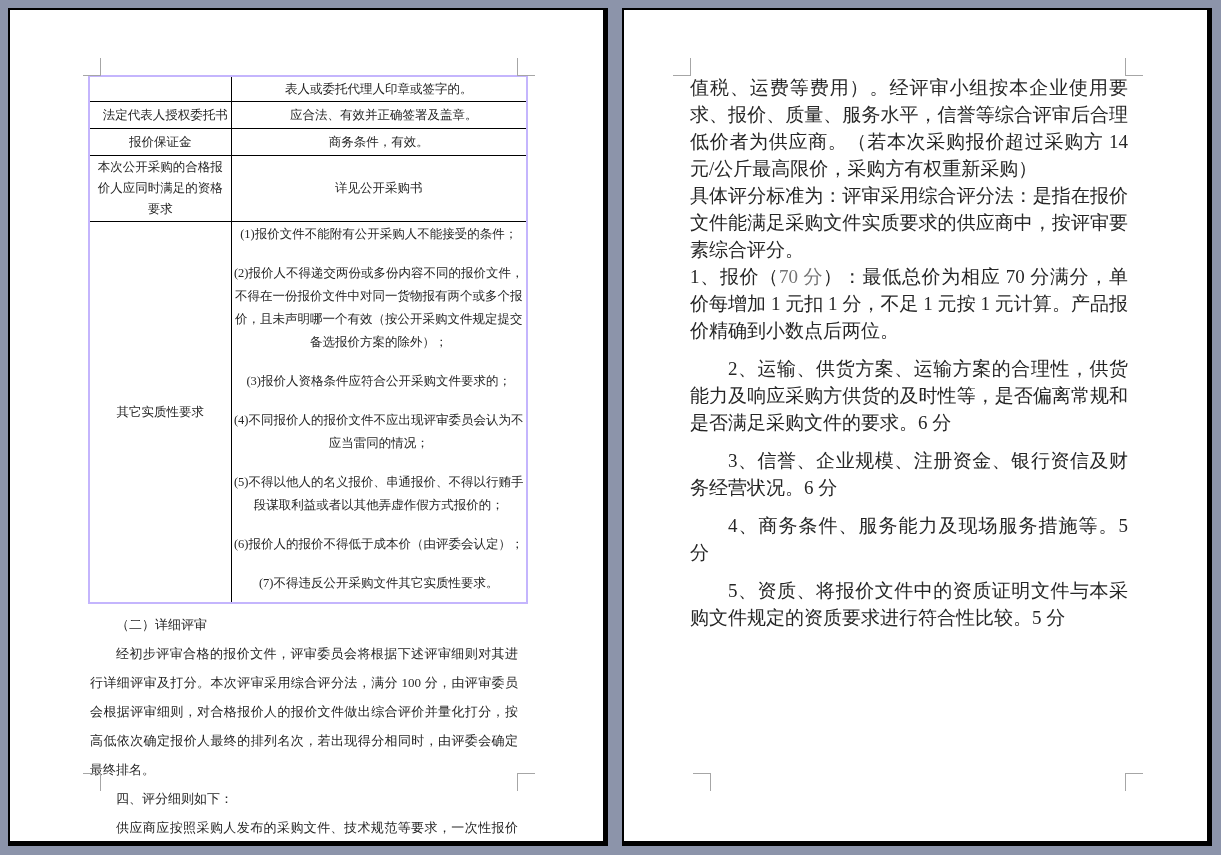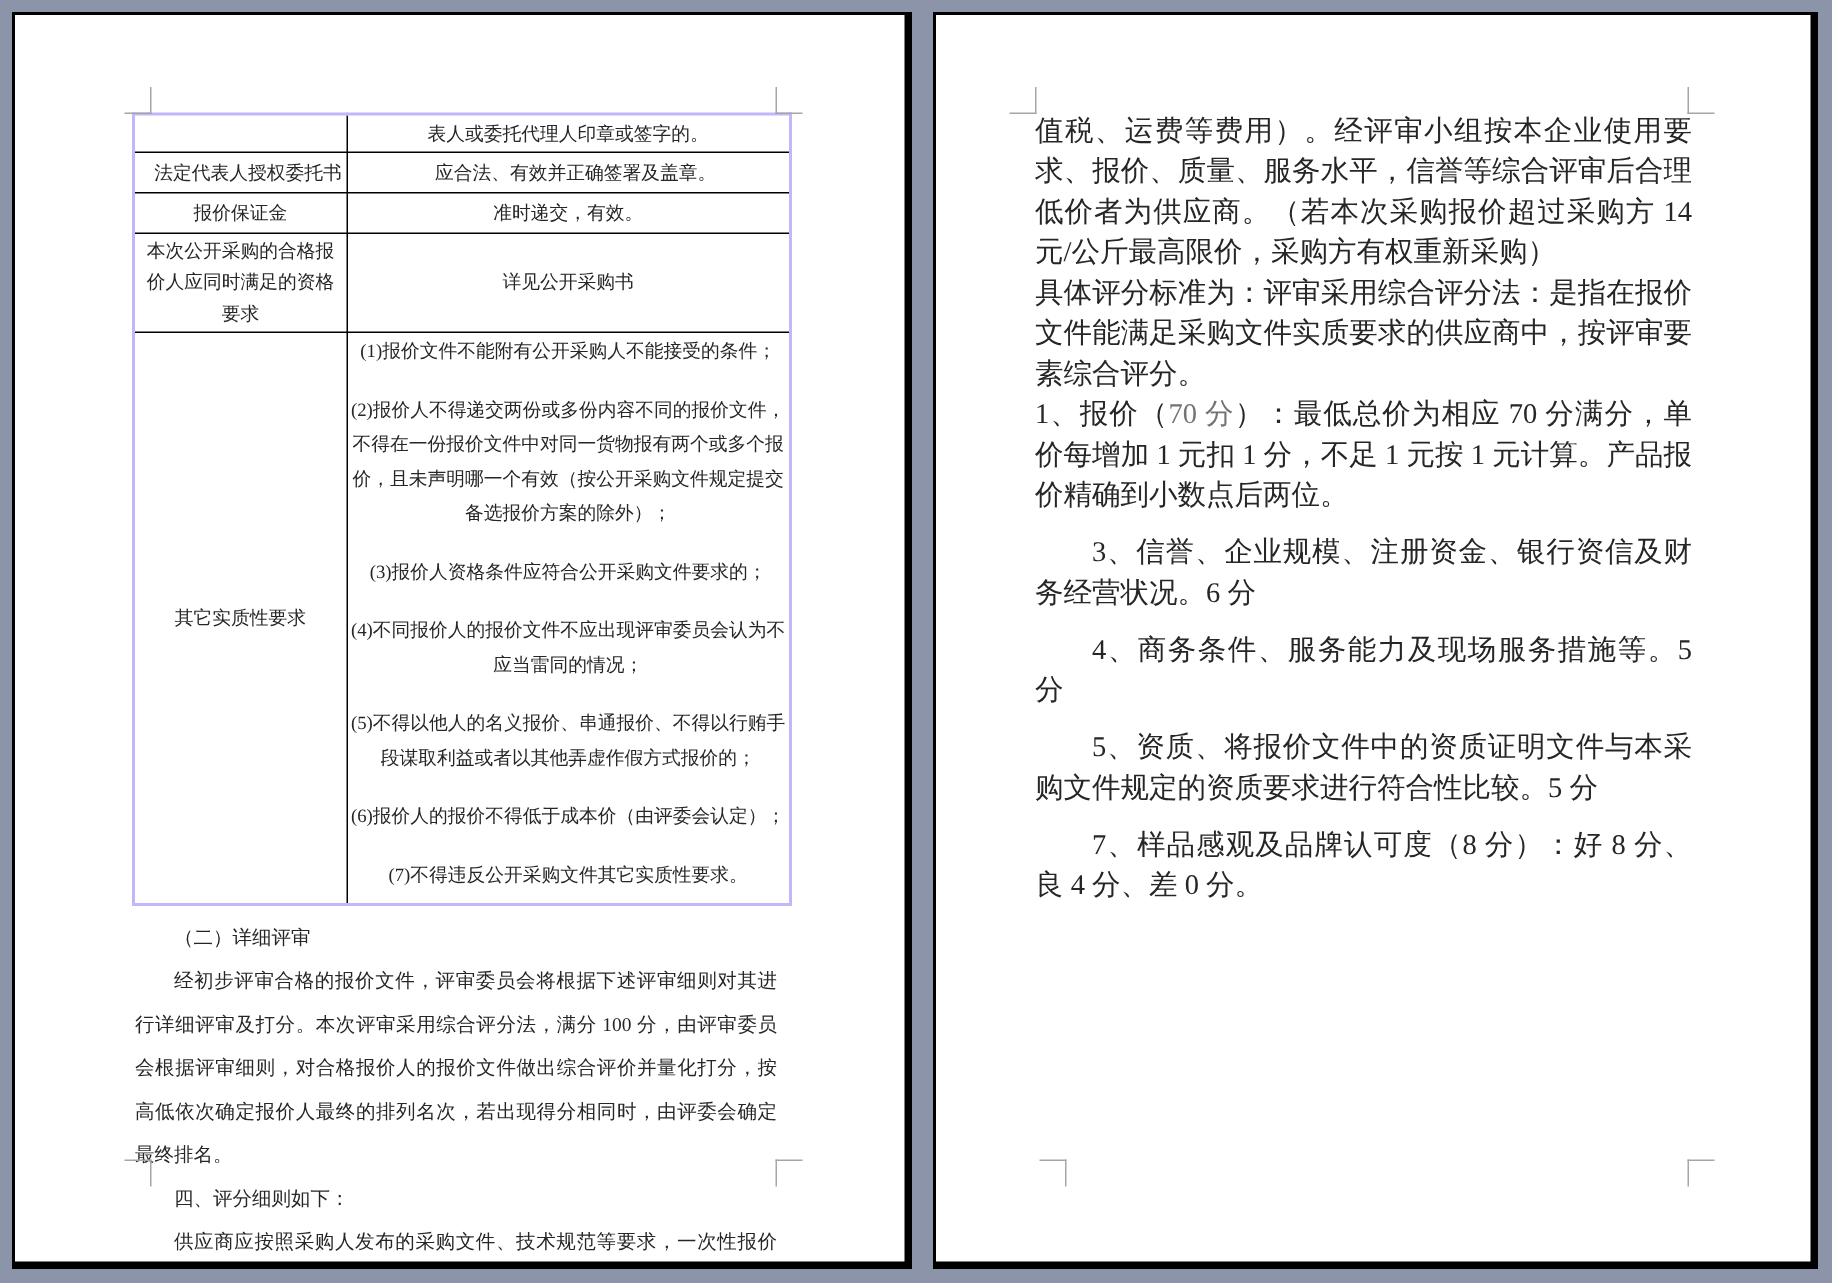--- a/index.html
+++ b/index.html
@@ -85,21 +85,21 @@
         <tr class="r1">
       <td></td>
       <td>表人或委托代理人印章或签字的。</td>
     </tr>
     <tr class="r2">
       <td>法定代表人授权委托书</td>
       <td>应合法、有效并正确签署及盖章。</td>
     </tr>
     <tr class="r3">
       <td>报价保证金</td>
-      <td>准时递交，有效。</td>
+      <td>商务条件，有效。</td>
     </tr>
     <tr class="r4">
       <td>本次公开采购的合格报价人应同时满足的资格要求</td>
       <td>详见公开采购书</td>
     </tr>
     <tr class="r5">
       <td>其它实质性要求</td>
       <td class="items">
         <p>(1)报价文件不能附有公开采购人不能接受的条件；</p>
         <p>(2)报价人不得递交两份或多份内容不同的报价文件，不得在一份报价文件中对同一货物报有两个或多个报价，且未声明哪一个有效（按公开采购文件规定提交备选报价方案的除外）；</p>
@@ -124,18 +124,18 @@
 <div class="page" id="page2">
   <div class="mark tl" style="left:49px;top:48px;"></div>
   <div class="mark tr" style="left:501px;top:48px;"></div>
   <div class="mark bl" style="left:69px;top:763px;"></div>
   <div class="mark br" style="left:501px;top:763px;"></div>
 
   <div class="body2">
     <p>值税、运费等费用）。经评审小组按本企业使用要求、报价、质量、服务水平，信誉等综合评审后合理低价者为供应商。（若本次采购报价超过采购方 14 元/公斤最高限价，采购方有权重新采购）</p>
     <p>具体评分标准为：评审采用综合评分法：是指在报价文件能满足采购文件实质要求的供应商中，按评审要素综合评分。</p>
     <p><span>1、报价（</span><span class="red">70 分</span><span>）：最低总价为相应 70 分满分，单价每增加 1 元扣 1 分，不足 1 元按 1 元计算。产品报价精确到小数点后两位。</span></p>
+    <p class="item">2、运输、供货方案、运输方案的合理性，供货能力及响应采购方供货的及时性等，是否偏离常规和是否满足采购文件的要求。6 分</p>
     <p class="item">3、信誉、企业规模、注册资金、银行资信及财务经营状况。6 分</p>
     <p class="item">4、商务条件、服务能力及现场服务措施等。5 分</p>
     <p class="item">5、资质、将报价文件中的资质证明文件与本采购文件规定的资质要求进行符合性比较。5 分</p>
-    <p class="item">7、样品感观及品牌认可度（8 分）：好 8 分、良 4 分、差 0 分。</p>
   </div>
 </div>
 
 </body></html>

